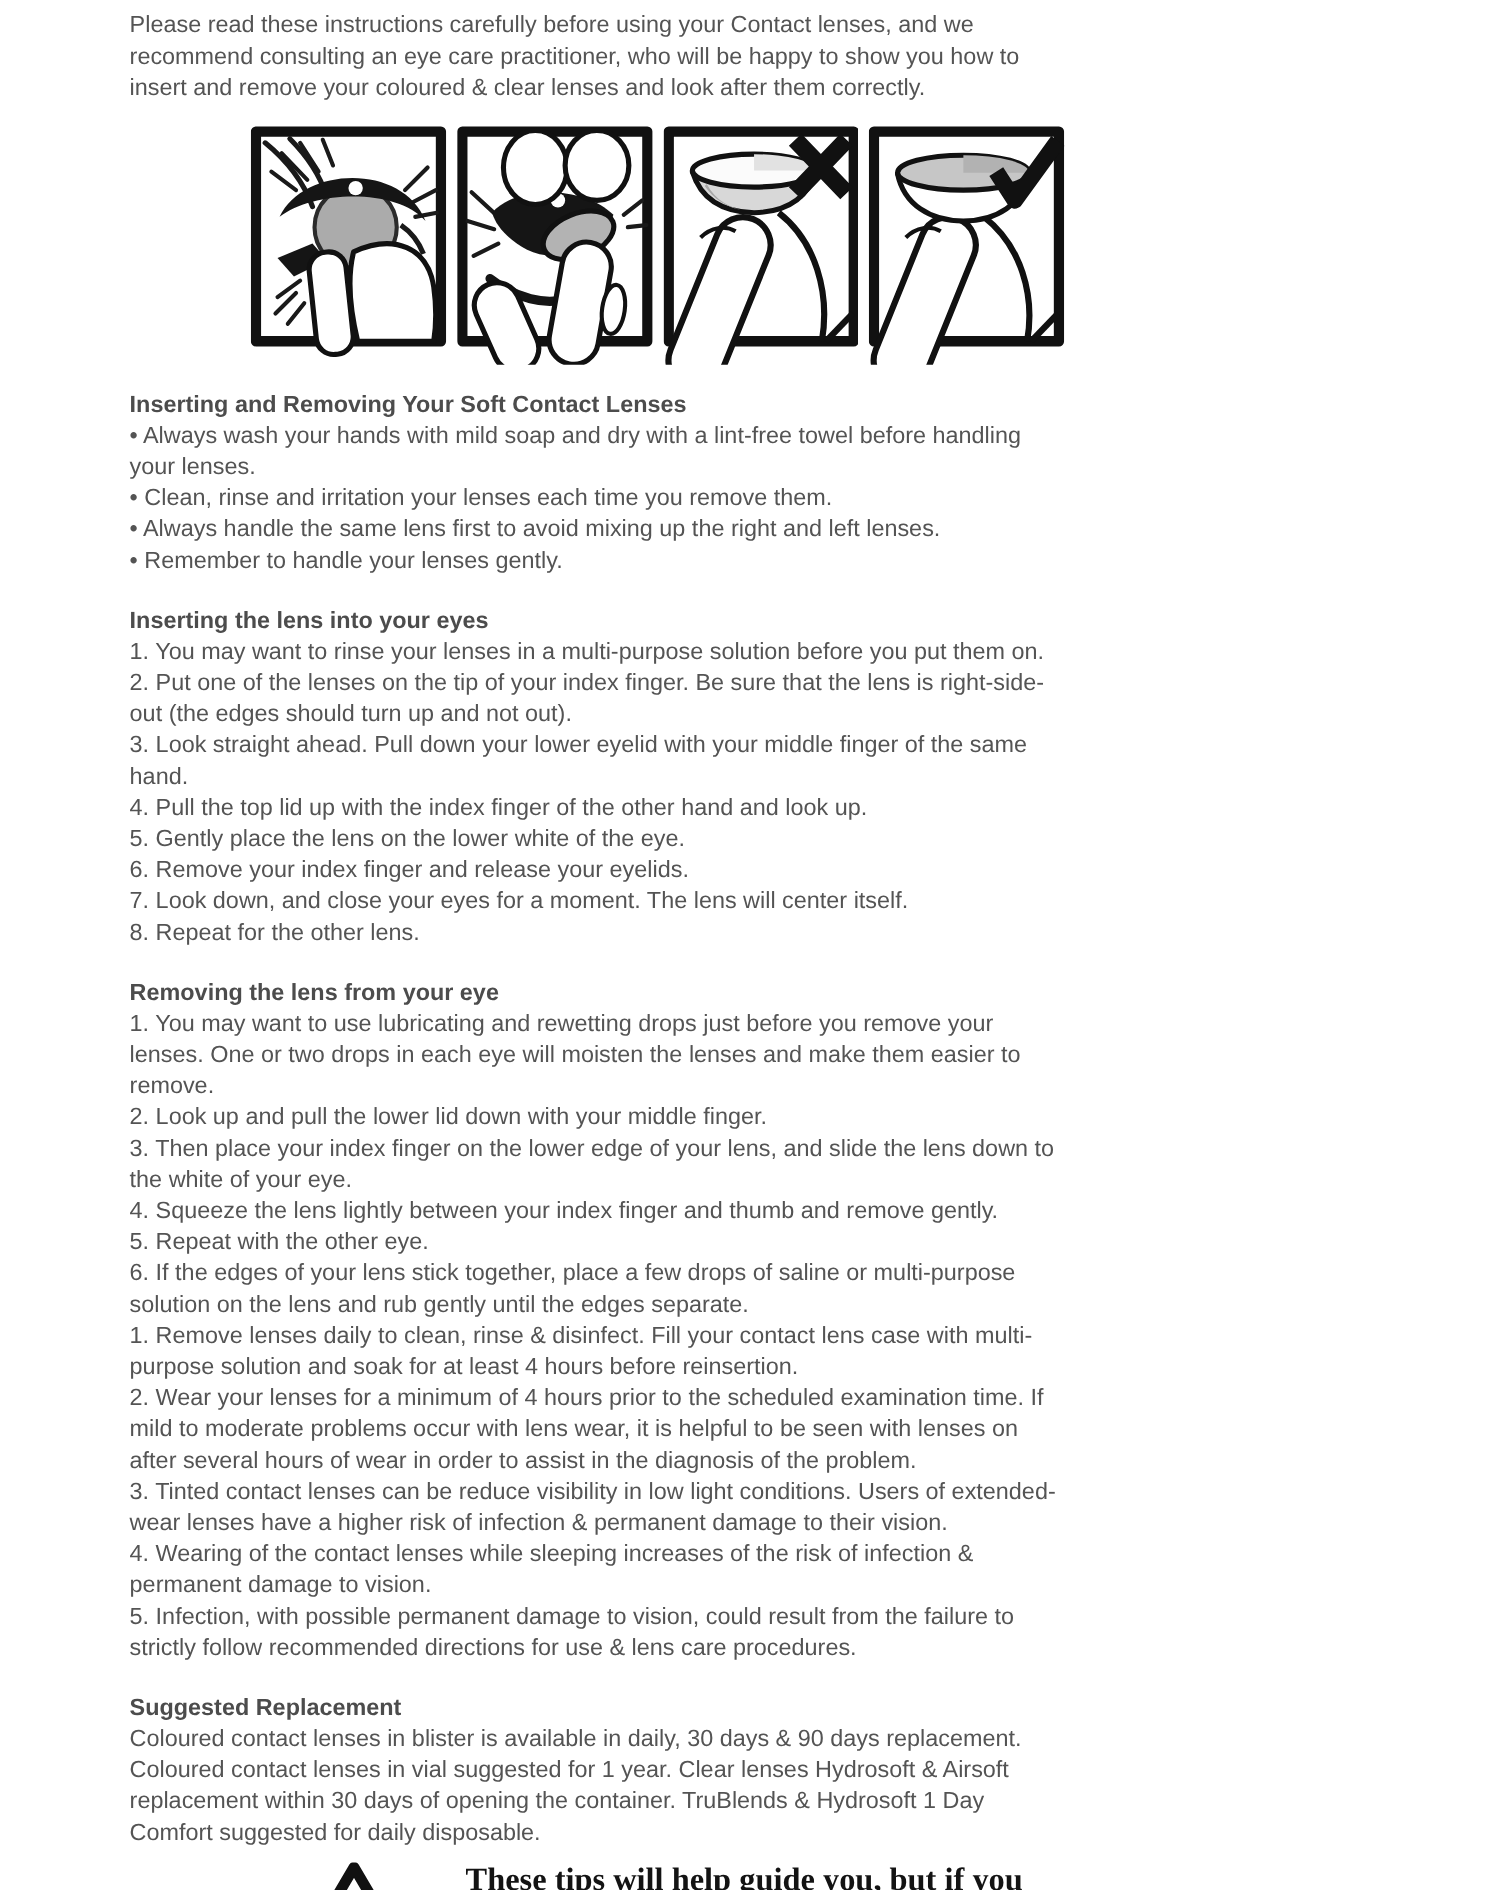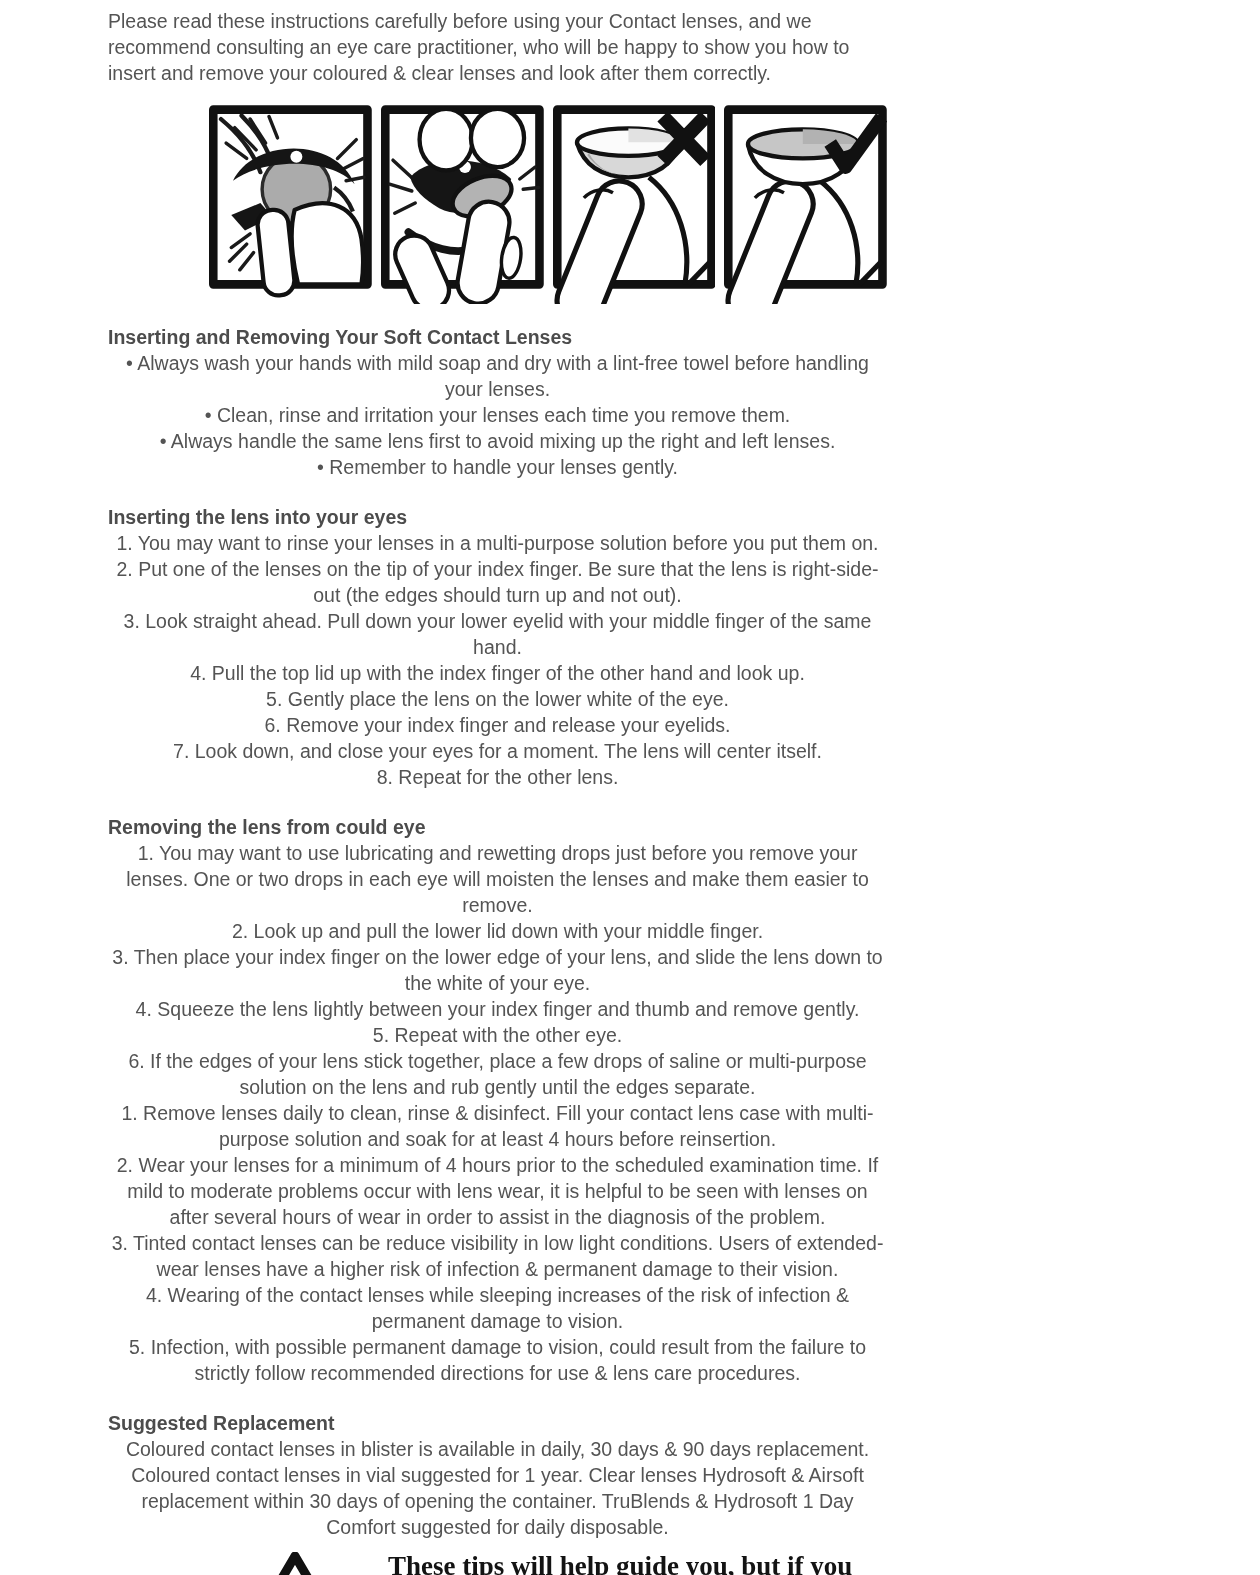--- a/index.html
+++ b/index.html
@@ -7,21 +7,21 @@
     position:relative;width:1005px;height:1575px;background:#ffffff;overflow:hidden;
     box-sizing:border-box;padding:8px 118px 0 108px;
     font-family:"Liberation Sans",sans-serif;font-size:19.5px;line-height:26px;color:#545454;
   }
   .intro{margin:0 0 4px 0;}
   .panels{display:flex;gap:9px;margin:4px 0 2px 101px;}
   .panel{width:190px;height:214px;display:block;}
   .sec-title{font-weight:bold;color:#4c4c4c;margin:24px 0 0 0;}
   .sec-title.first{margin-top:20px;}
   .sec-title.plain{font-weight:bold;}
-  .list .item{margin:0;text-align:center;}
+  .list .item{margin:0;}
   .footer{display:flex;align-items:flex-start;gap:34px;margin:8px 0 0 128px;}
   .tri{flex:none;width:118px;height:84px;margin-top:4px;}
   .note{font-family:"Liberation Serif",serif;font-weight:bold;color:#131313;
         font-size:27px;line-height:37px;}
   .lineart{stroke-linejoin:round;}
 </style>
 </head>
 <body>
 
 <div class="page">
@@ -119,21 +119,21 @@
         <div class="item">3. Look straight ahead. Pull down your lower eyelid with your middle finger of the same hand.</div>
         <div class="item">4. Pull the top lid up with the index finger of the other hand and look up.</div>
         <div class="item">5. Gently place the lens on the lower white of the eye.</div>
         <div class="item">6. Remove your index finger and release your eyelids.</div>
         <div class="item">7. Look down, and close your eyes for a moment. The lens will center itself.</div>
         <div class="item">8. Repeat for the other lens.</div>
       </div>
   </div>
 
   <div>
-    <p class="sec-title">Removing the lens from could eye</p>
+    <p class="sec-title">Removing the lens from your eye</p>
     <div class="list">
         <div class="item">1. You may want to use lubricating and rewetting drops just before you remove your lenses. One or two drops in each eye will moisten the lenses and make them easier to remove.</div>
         <div class="item">2. Look up and pull the lower lid down with your middle finger.</div>
         <div class="item">3. Then place your index finger on the lower edge of your lens, and slide the lens down to the white of your eye.</div>
         <div class="item">4. Squeeze the lens lightly between your index finger and thumb and remove gently.</div>
         <div class="item">5. Repeat with the other eye.</div>
         <div class="item">6. If the edges of your lens stick together, place a few drops of saline or multi-purpose solution on the lens and rub gently until the edges separate.</div>
       </div>
   </div>
 

